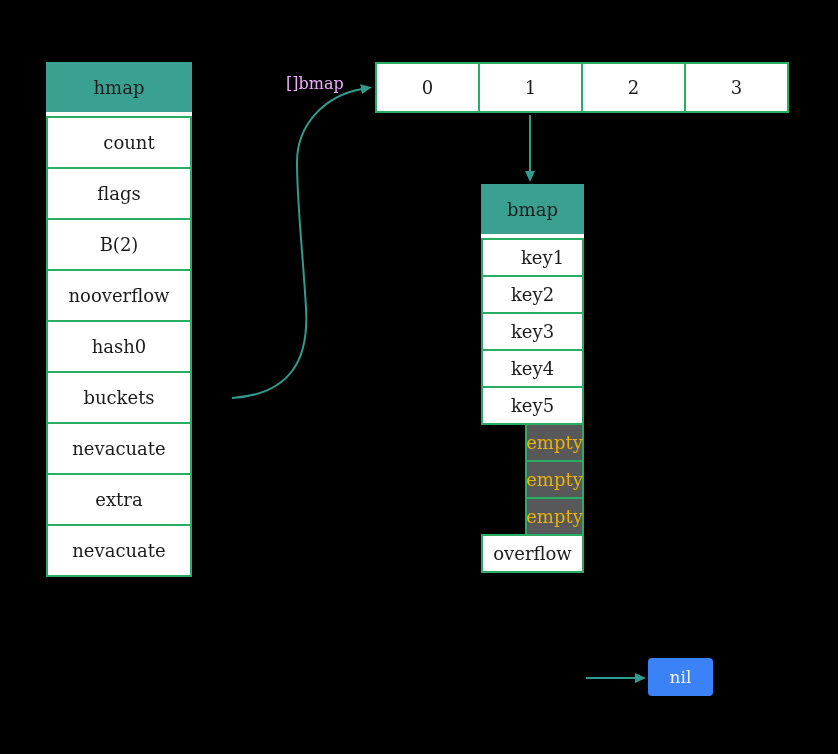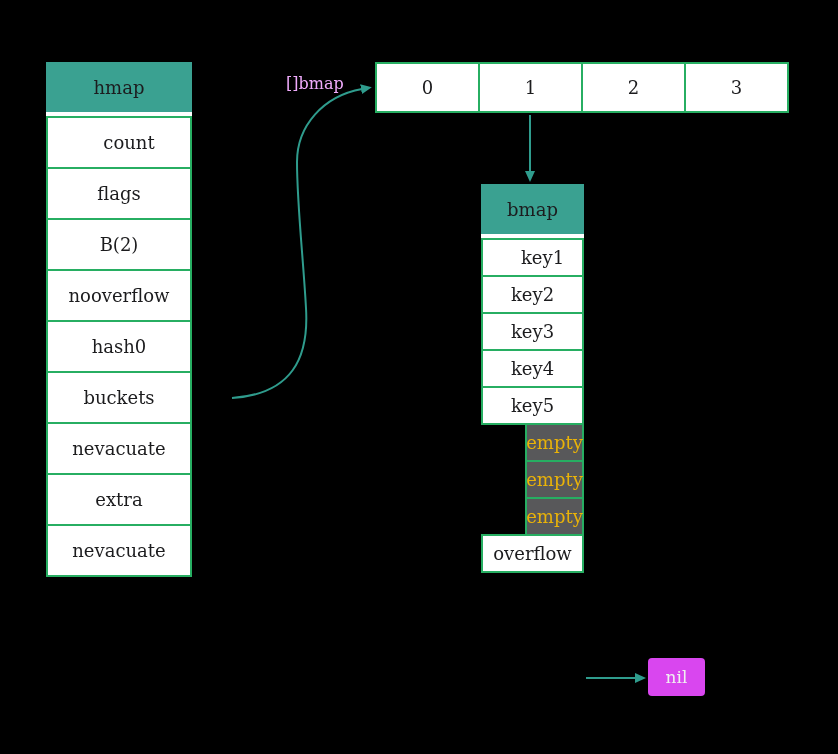--- a/index.html
+++ b/index.html
@@ -85,23 +85,23 @@
     top: 74px;
     font-size: 16px;
     color: #f0abfc;
   }
 
   
   #nil-box {
     position: absolute;
     left: 648px;
     top: 658px;
-    width: 57px;
+    width: 65px;
     height: 38px;
-    background: #d946ef;
+    background: #3b82f6;
     border-radius: 4px;
     color: #F0F0F0;
     display: flex;
     align-items: center;
     justify-content: center;
     font-size: 17px;
   }
 
   
   #connectors {

